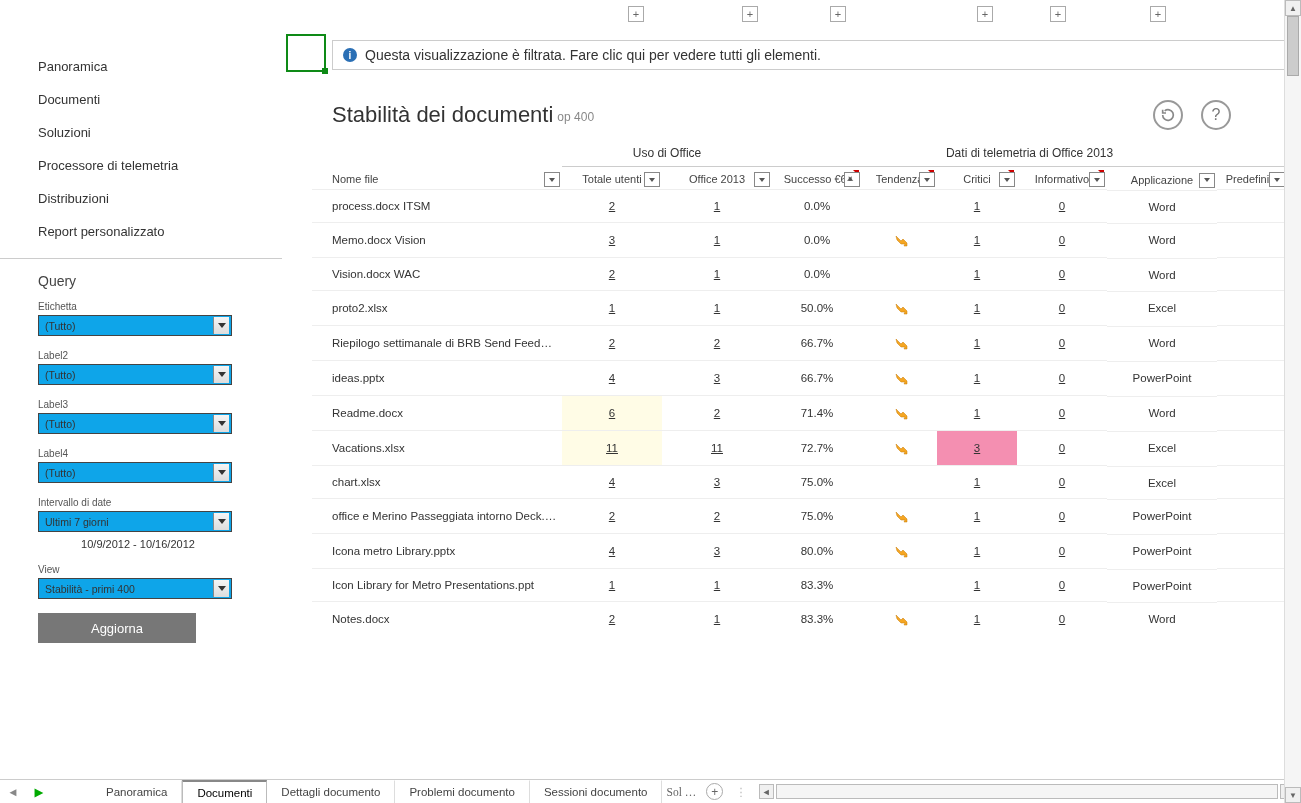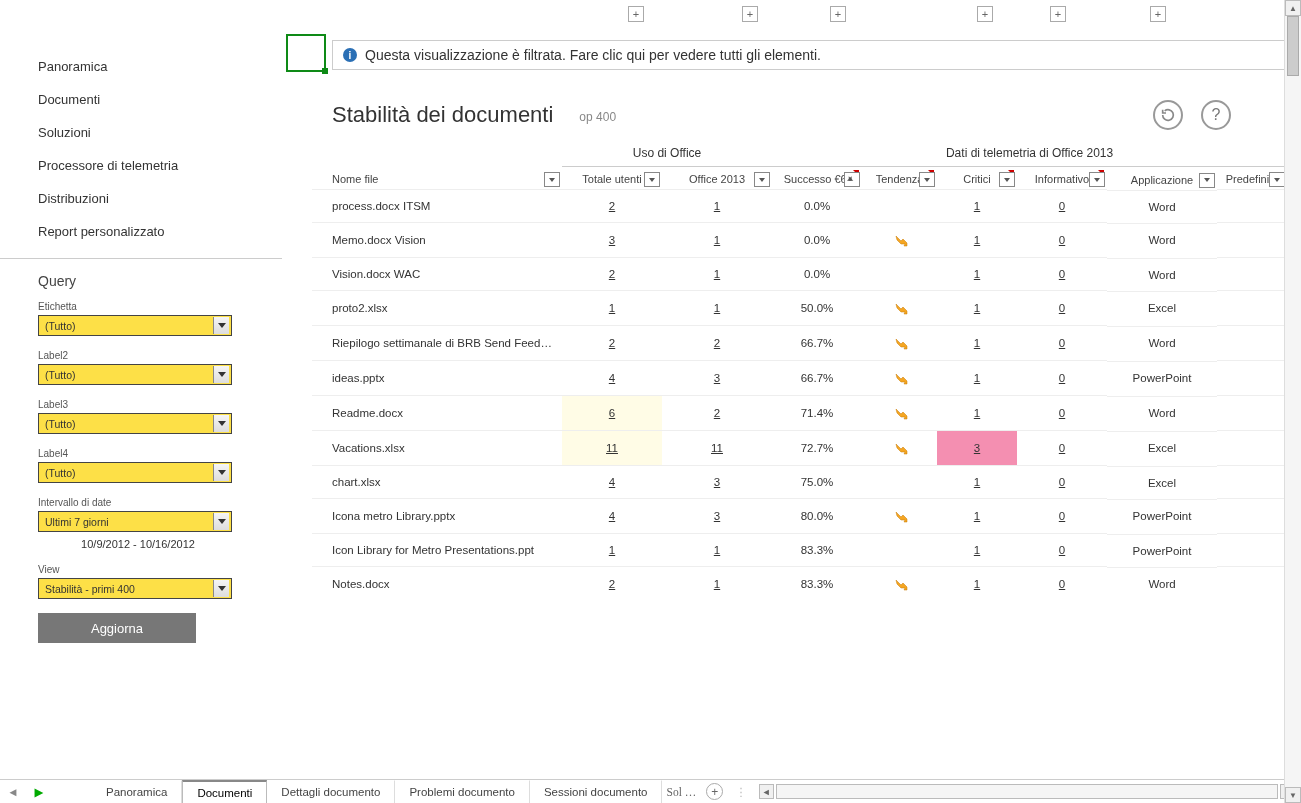--- a/index.html
+++ b/index.html
@@ -74,21 +74,21 @@
   .query-block { margin-bottom: 14px; }
   .query-label {
     font-size: 10px;
     color: #555;
     margin-bottom: 3px;
   }
   .query-select {
     width: 194px;
     height: 21px;
     border: 1px solid #444;
-    background: #fde047;
+    background: #0ea5e9;
     display: flex;
     align-items: center;
     justify-content: space-between;
     padding: 0 2px 0 6px;
     font-size: 10.5px;
     cursor: pointer;
     position: relative;
   }
   .query-select .caret {
     width: 16px; height: 17px;
@@ -150,21 +150,20 @@
     border: 2px solid #0e8a16;
   }
   .green-handle {
     position: absolute; right: -4px; bottom: -4px;
     width: 6px; height: 6px; background: #0e8a16;
   }
   .title-row {
     display: flex;
     align-items: center;
     padding: 30px 40px 10px 50px;
-    gap: 22px;
   }
   .page-title {
     font-size: 22px;
     font-weight: 300;
     color: #333;
   }
   .page-sub {
     font-size: 12px;
     color: #888;
     margin-left: 4px;
@@ -632,20 +631,33 @@
                 <td><span class="link">4</span></td>
                 <td><span class="link">3</span></td>
                 <td>75.0%</td>
                 <td></td>
                 <td><span class="link">1</span></td>
                 <td><span class="link">0</span></td>
                 <td class="app">Excel</td>
                 <td></td>
               </tr>
               <tr>
+                <td class="name">office e Merino Passeggiata intorno Deck.pF</td>
+                <td><span class="link">2</span></td>
+                <td><span class="link">2</span></td>
+                <td>75.0%</td>
+                <td><span class="trend-arrow"><svg width="14" height="14" viewBox="0 0 14 14">
+                      <path fill="#f5a623" stroke="#c77800" stroke-width="0.5" d="M2 3 L7 8 L9 6 L13 10 L13 13 L10 13 L11 11 L7 11 L3 7 Z"></path>
+                    </svg></span></td>
+                <td><span class="link">1</span></td>
+                <td><span class="link">0</span></td>
+                <td class="app">PowerPoint</td>
+                <td></td>
+              </tr>
+              <tr>
                 <td class="name">Icona metro Library.pptx</td>
                 <td><span class="link">4</span></td>
                 <td><span class="link">3</span></td>
                 <td>80.0%</td>
                 <td><span class="trend-arrow"><svg width="14" height="14" viewBox="0 0 14 14">
                       <path fill="#f5a623" stroke="#c77800" stroke-width="0.5" d="M2 3 L7 8 L9 6 L13 10 L13 13 L10 13 L11 11 L7 11 L3 7 Z"></path>
                     </svg></span></td>
                 <td><span class="link">1</span></td>
                 <td><span class="link">0</span></td>
                 <td class="app">PowerPoint</td>

